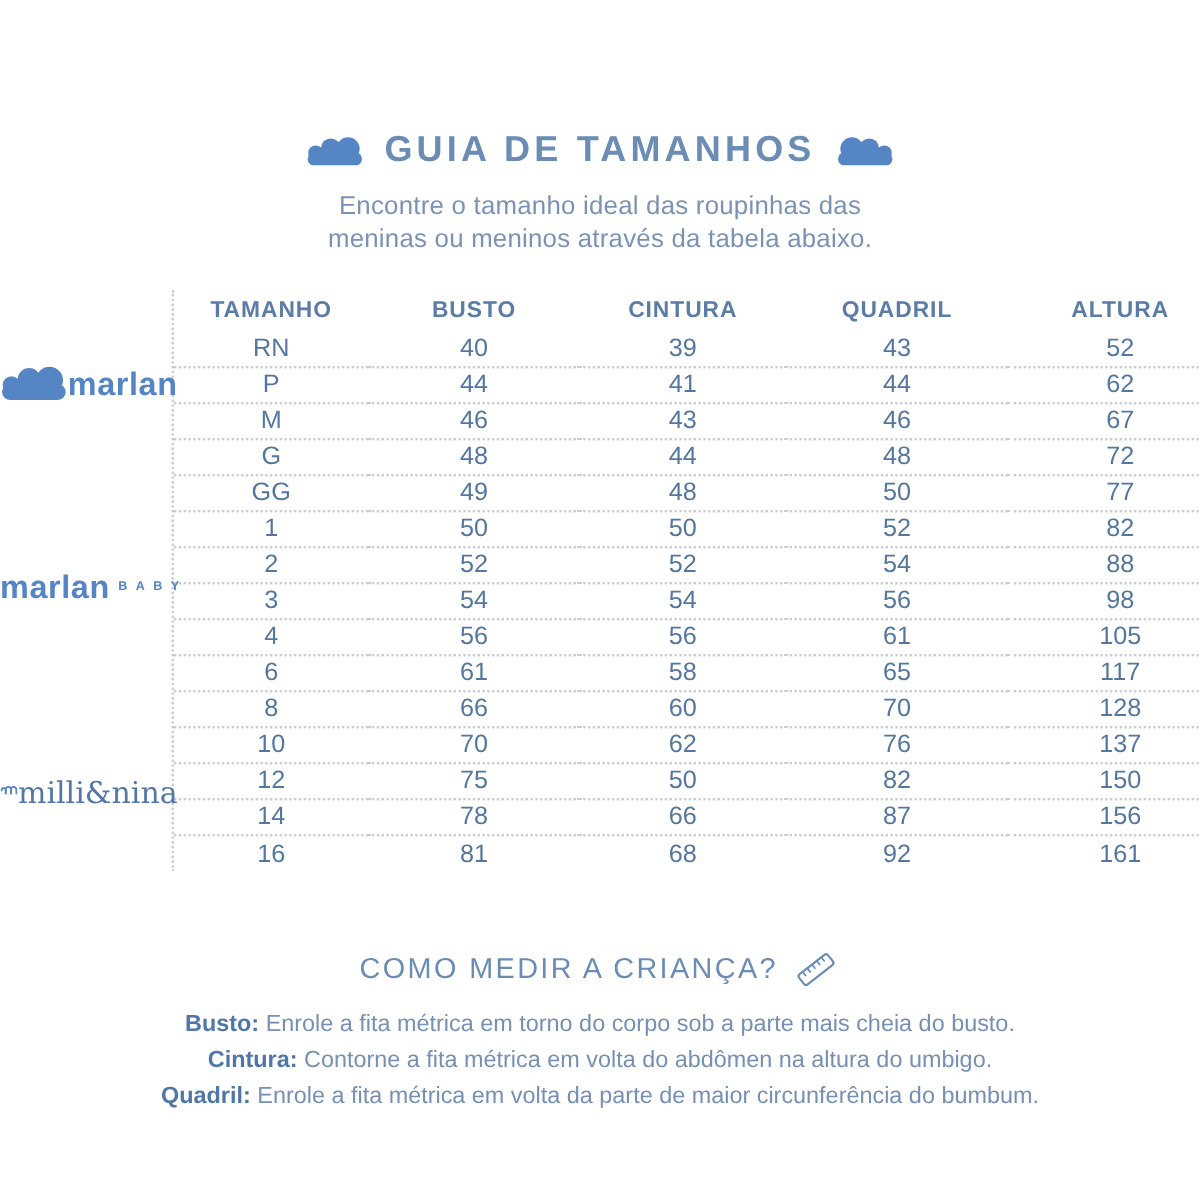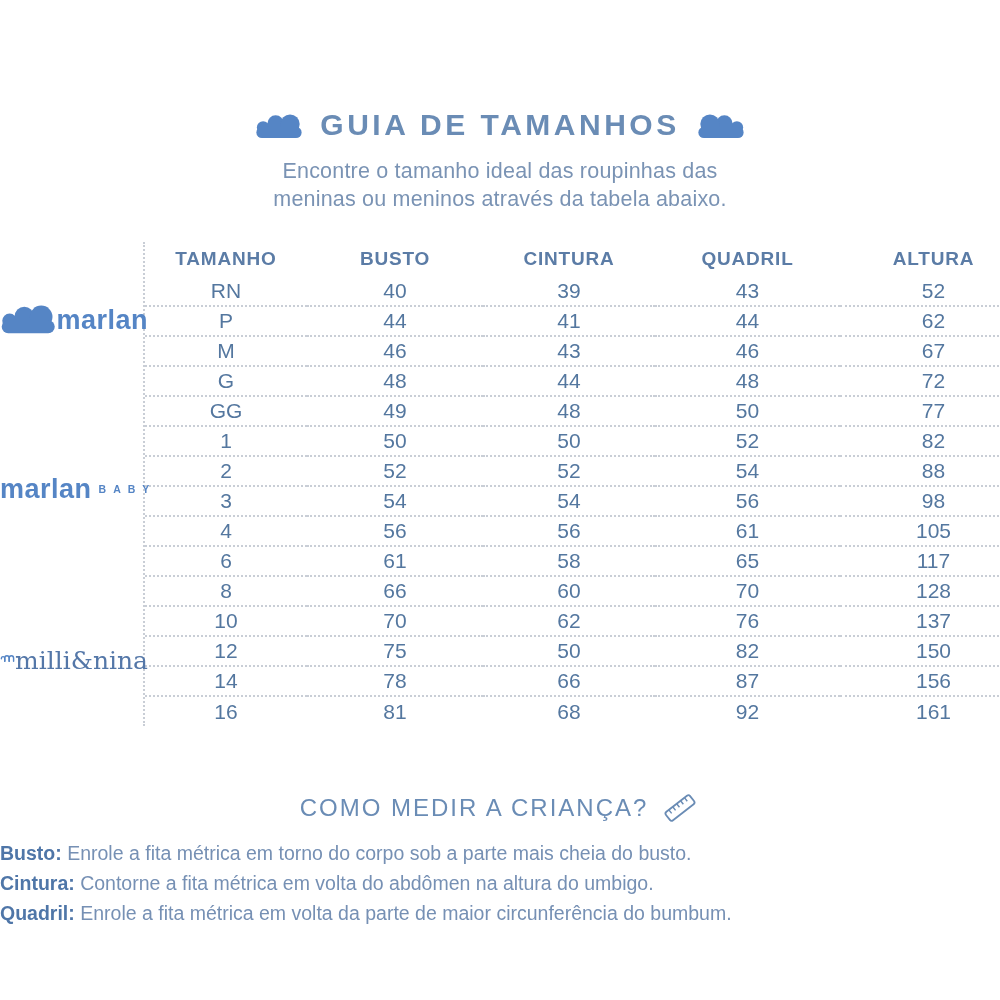--- a/index.html
+++ b/index.html
@@ -44,21 +44,21 @@
   .size-table td { height:30px; font-size:21px; font-weight:500; color:#54779F;
     text-align:center; vertical-align:middle; }
   .size-table tbody tr + tr td { border-top:2px dotted #C9CED6; }
 
   
   .measure-heading-row { display:flex; align-items:center; justify-content:center;
     gap:12px; margin-top:36px; }
   .measure-heading { font-size:24px; letter-spacing:2px; color:#6A8CB5; font-weight:500;text-align:right; }
   .ruler { width:40px; height:36px; }
   .ruler svg { width:100%; height:100%; }
-  .measure-text { margin-top:12px; text-align:left; font-size:19.5px; line-height:30px; }
+  .measure-text { margin-top:12px; text-align:center; font-size:19.5px; line-height:30px; }
   .measure-line .m-label { font-weight:700; color:#4F76A8; }
   .measure-line .m-body { color:#7690B4; }
 </style>
 </head>
 <body>
 
 <svg width="0" height="0" style="position:absolute">
   <defs>
     <g id="cloud-shape">
       <circle cx="17" cy="32" r="13"></circle>

